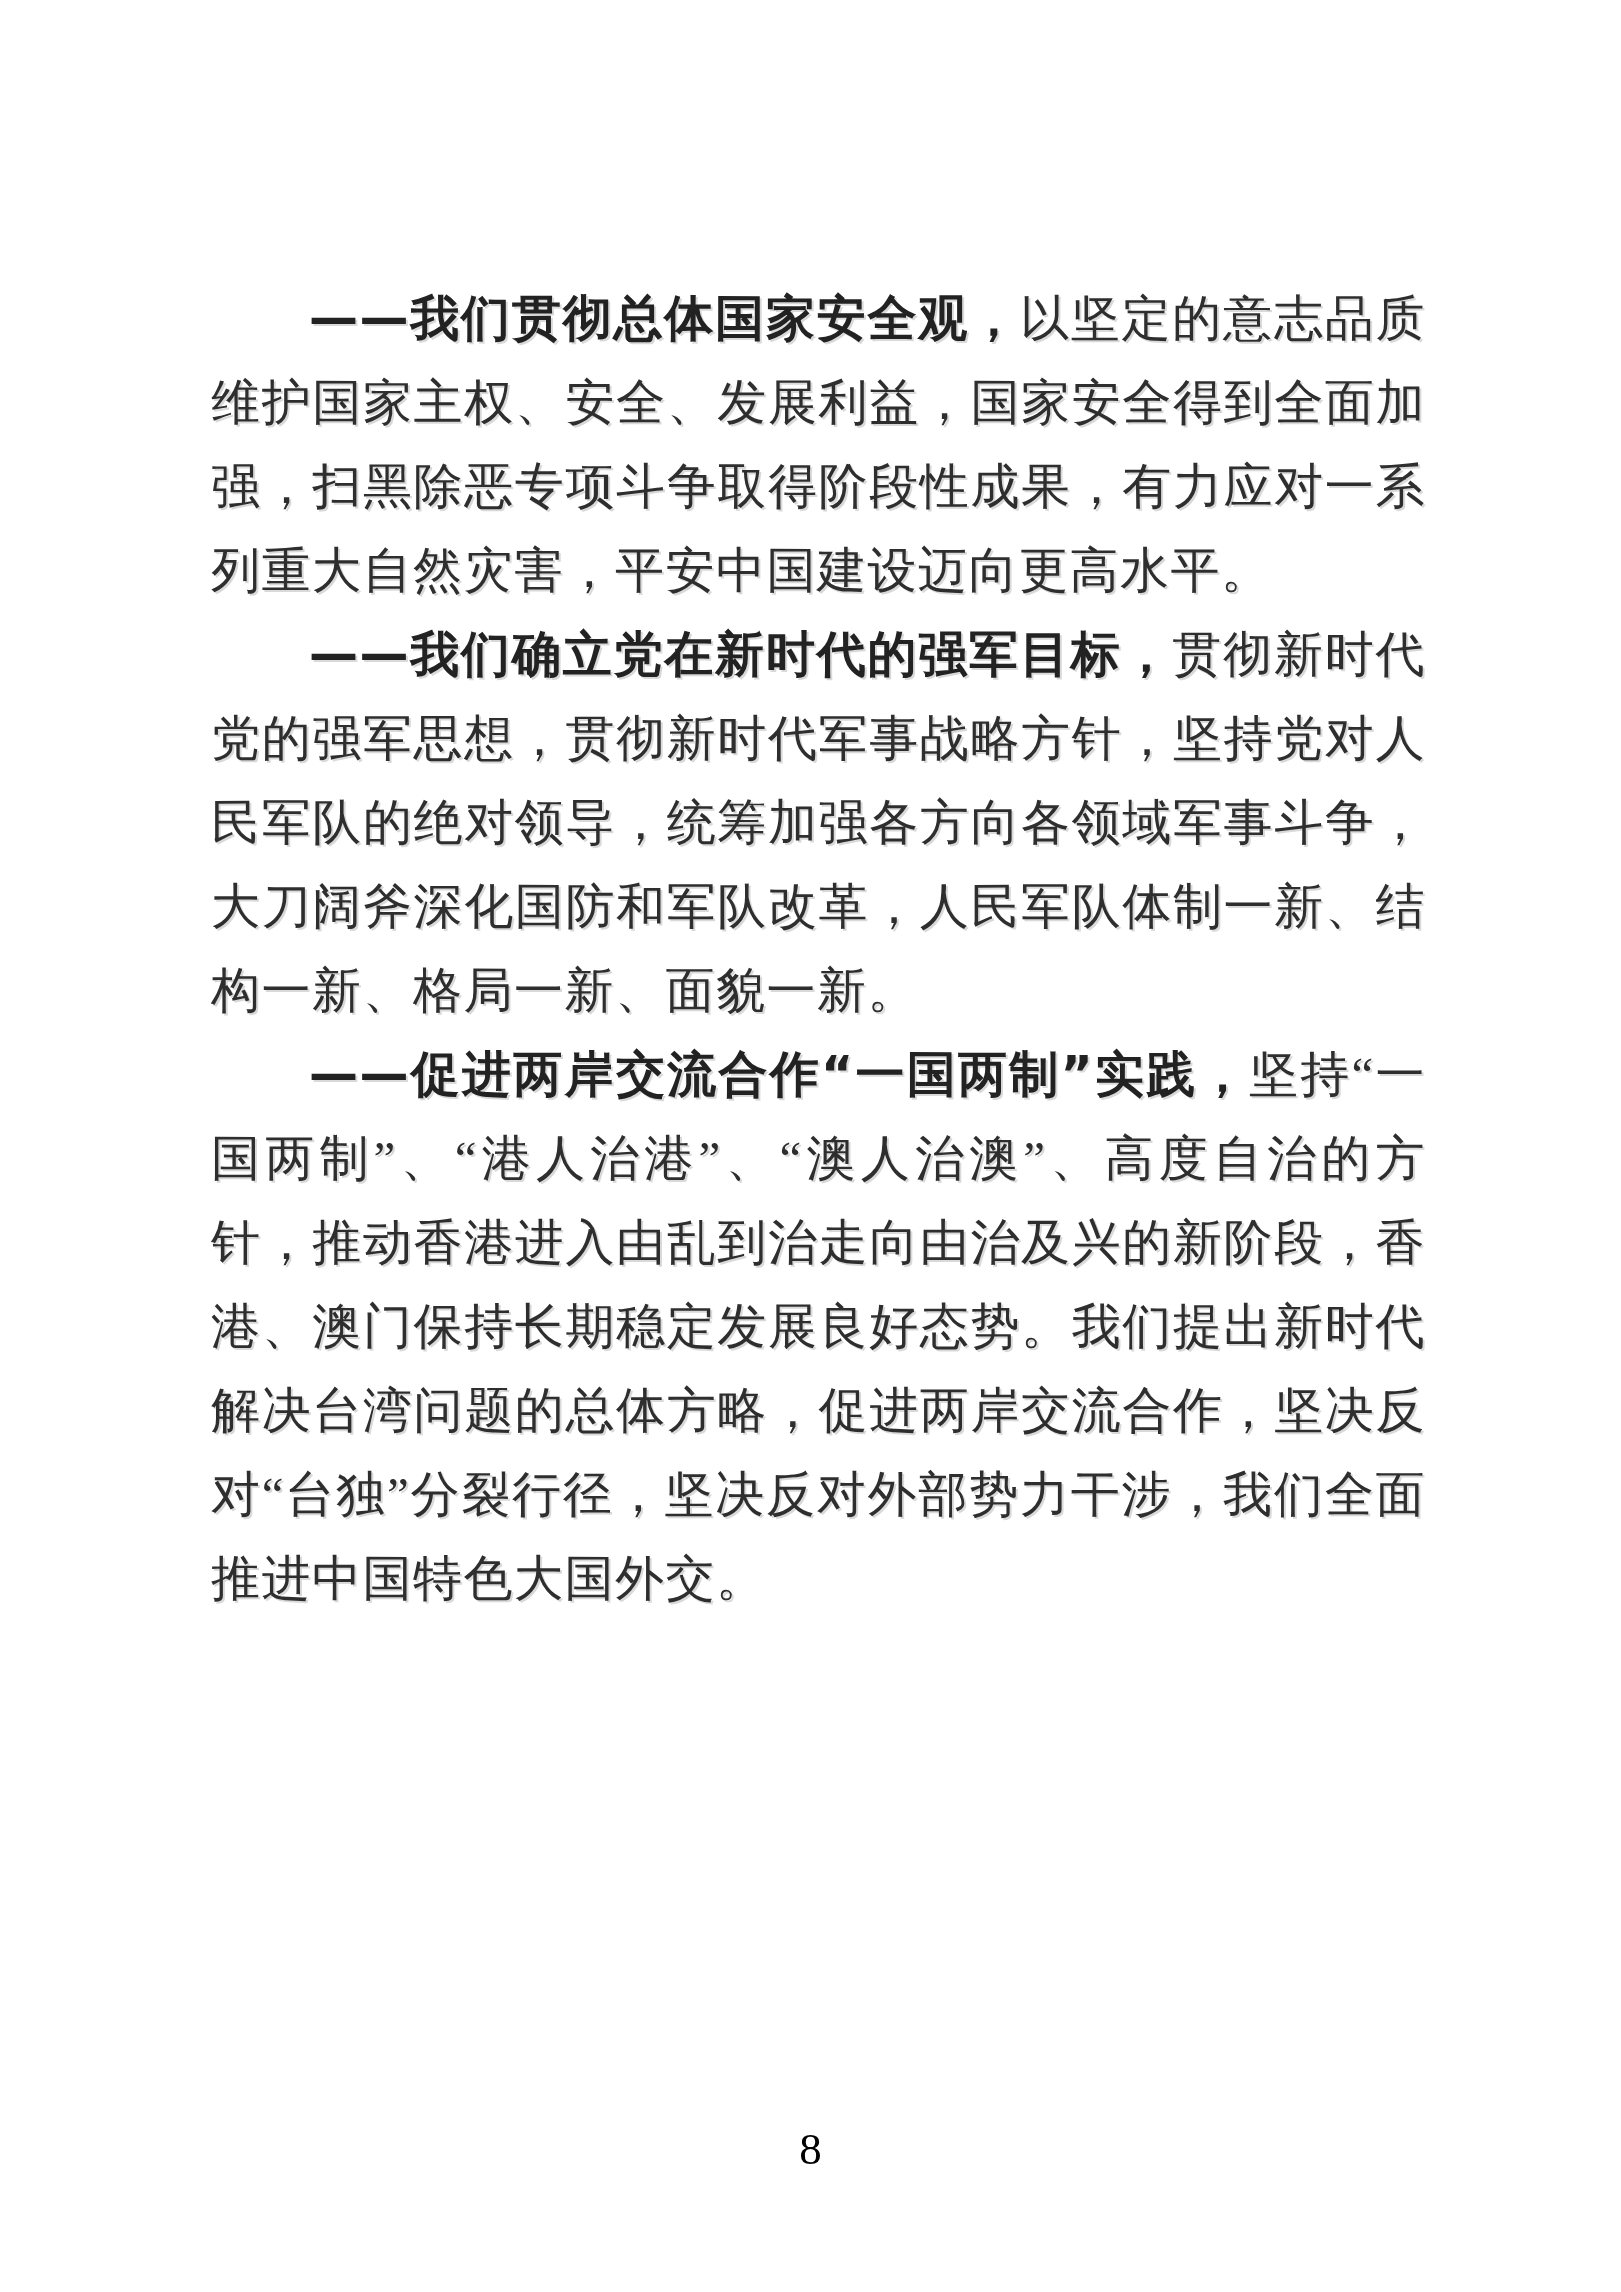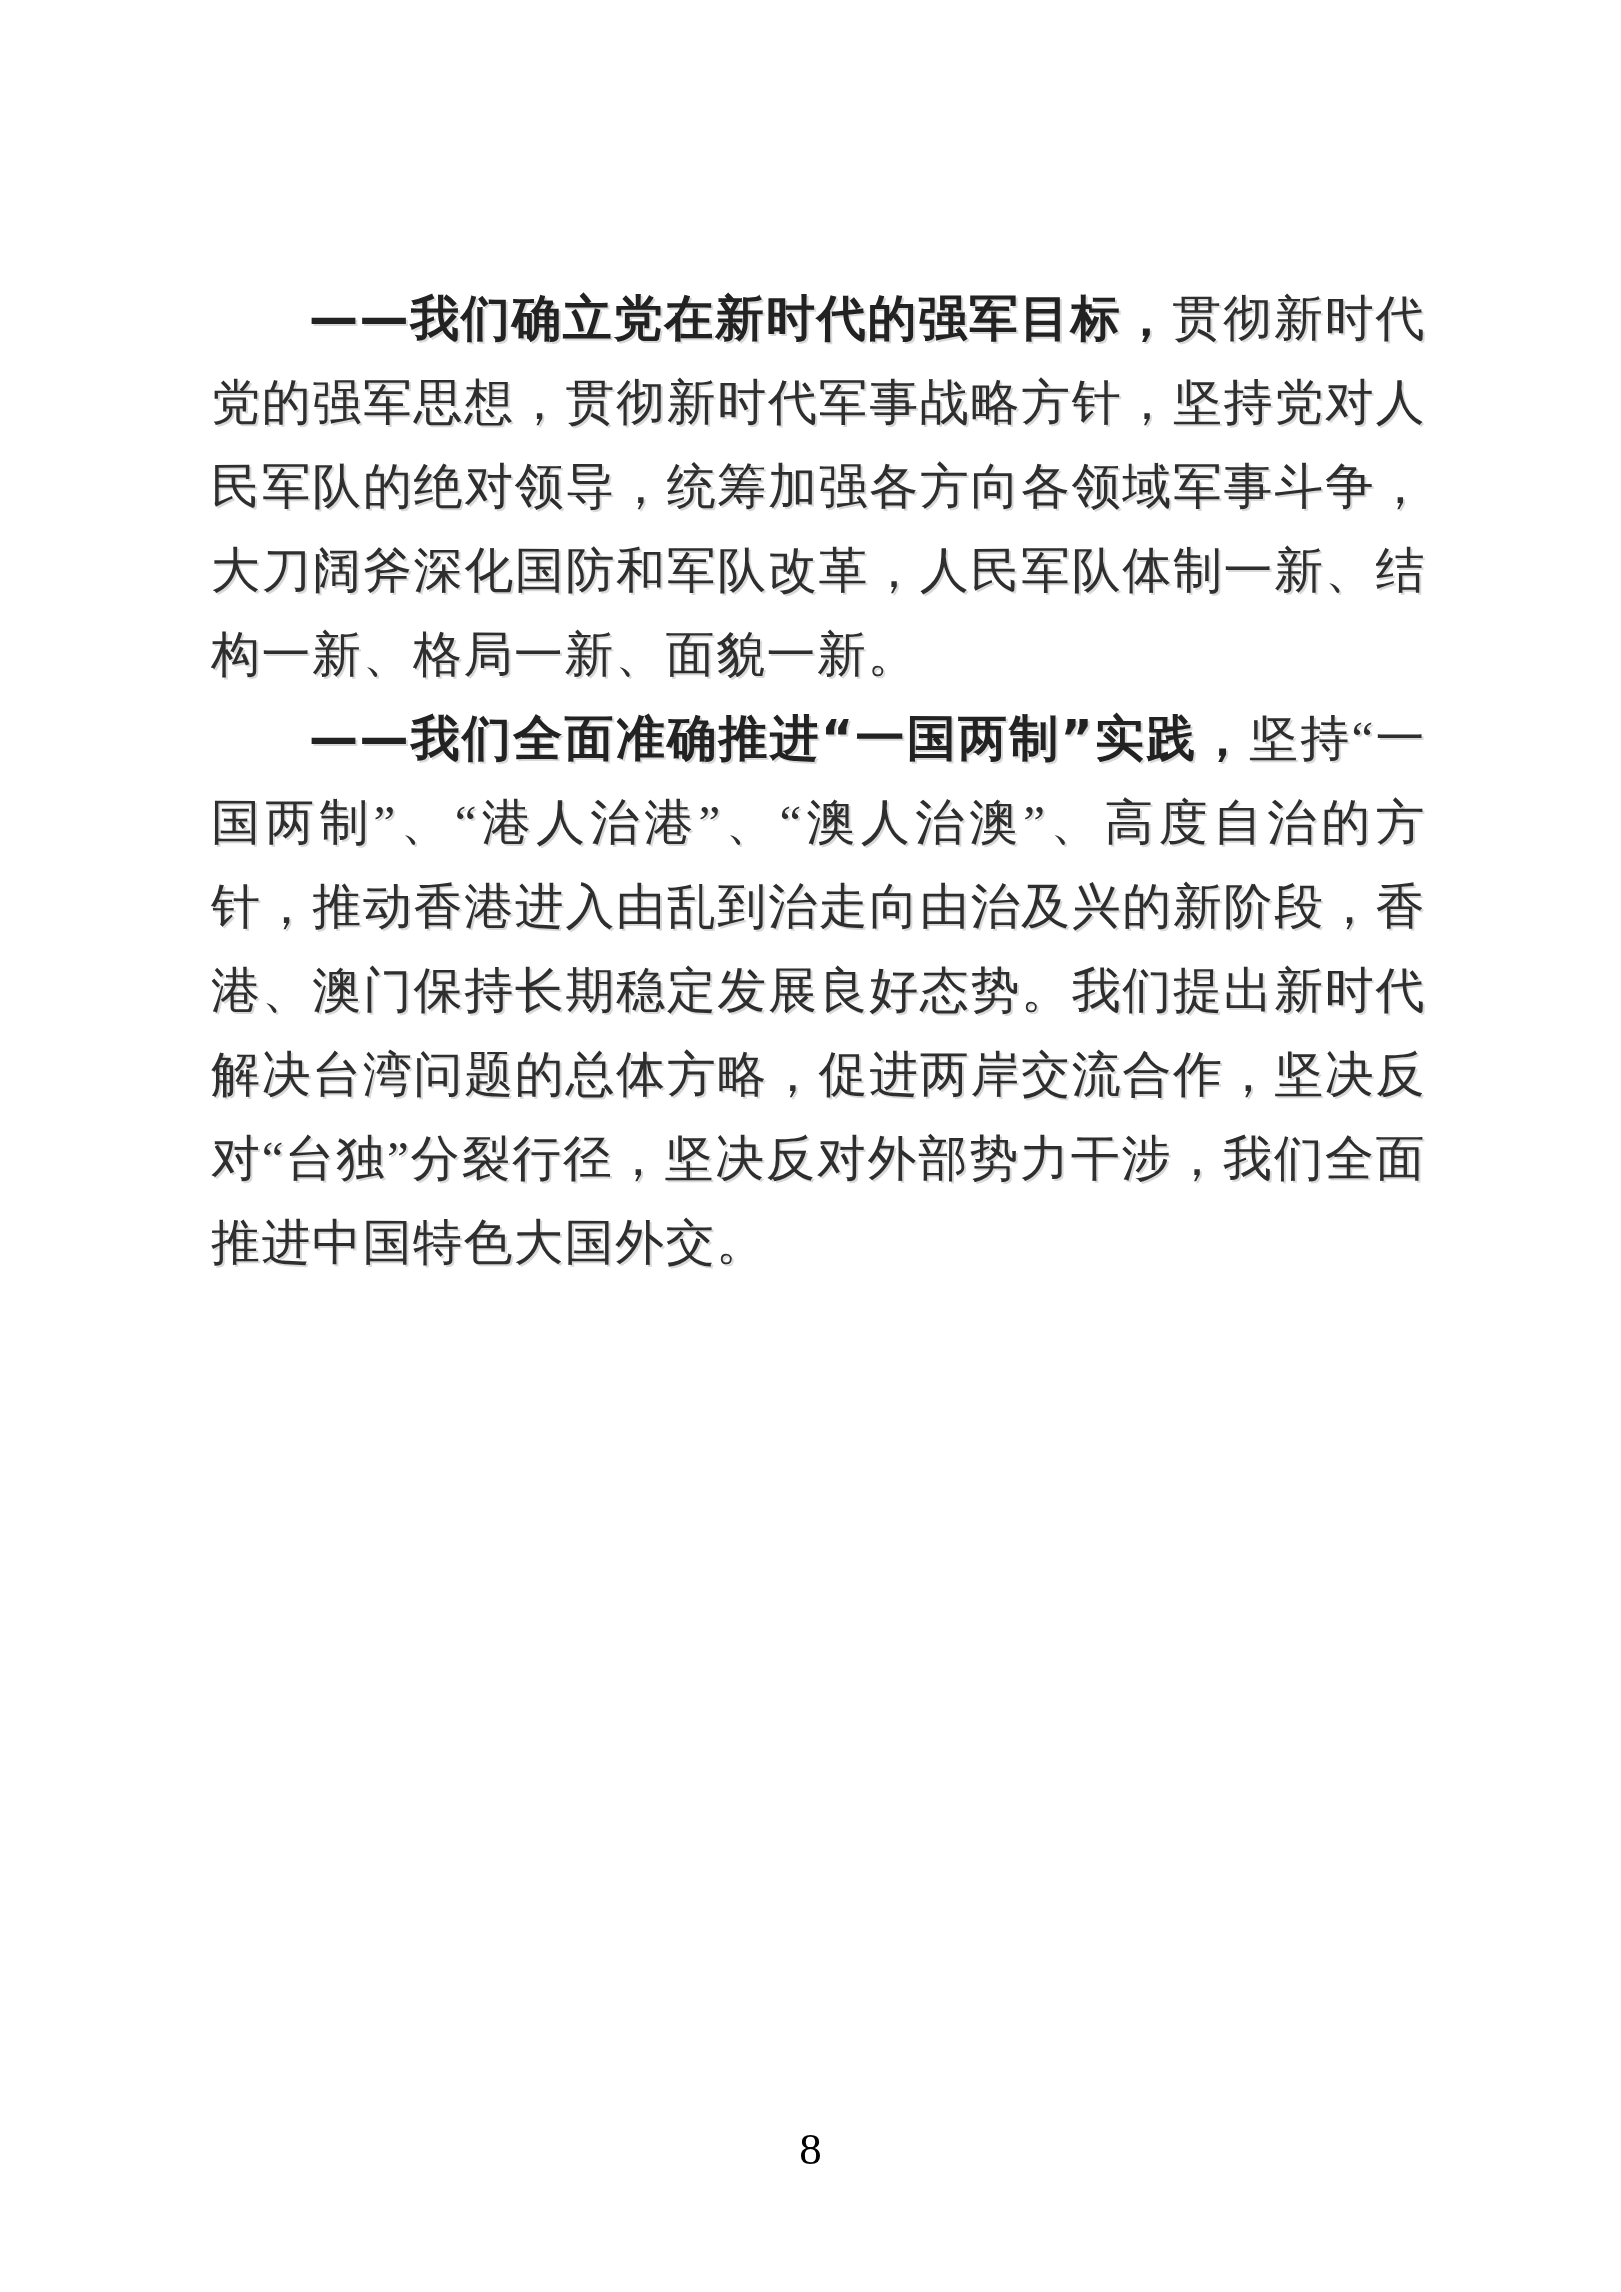--- a/index.html
+++ b/index.html
@@ -52,18 +52,19 @@
     letter-spacing: 0;
     color: #000000;
     font-family: "Liberation Serif", "DejaVu Serif", serif;
   }
 </style>
 </head>
 <body>
 
 <div class="page">
   <div class="textblock">
+    <p class="para"><span class="para-lead">——我们贯彻总体国家安全观，</span><span class="para-body">以坚定的意志品质维护国家主权、安全、发展利益，国家安全得到全面加强，扫黑除恶专项斗争取得阶段性成果，有力应对一系列重大自然灾害，平安中国建设迈向更高水平。</span></p>
     <p class="para"><span class="para-lead">——我们确立党在新时代的强军目标，</span><span class="para-body">贯彻新时代党的强军思想，贯彻新时代军事战略方针，坚持党对人民军队的绝对领导，统筹加强各方向各领域军事斗争，大刀阔斧深化国防和军队改革，人民军队体制一新、结构一新、格局一新、面貌一新。</span></p>
-    <p class="para"><span class="para-lead">——我们全面准确推进“一国两制”实践，</span><span class="para-body">坚持“一国两制”、“港人治港”、“澳人治澳”、高度自治的方针，推动香港进入由乱到治走向由治及兴的新阶段，香港、澳门保持长期稳定发展良好态势。我们提出新时代解决台湾问题的总体方略，促进两岸交流合作，坚决反对“台独”分裂行径，坚决反对外部势力干涉，我们全面推进中国特色大国外交。</span></p>
+    <p class="para"><span class="para-lead">——促进两岸交流合作“一国两制”实践，</span><span class="para-body">坚持“一国两制”、“港人治港”、“澳人治澳”、高度自治的方针，推动香港进入由乱到治走向由治及兴的新阶段，香港、澳门保持长期稳定发展良好态势。我们提出新时代解决台湾问题的总体方略，促进两岸交流合作，坚决反对“台独”分裂行径，坚决反对外部势力干涉，我们全面推进中国特色大国外交。</span></p>
   </div>
   <div class="page-number">8</div>
 </div>
 
 
 </body></html>

